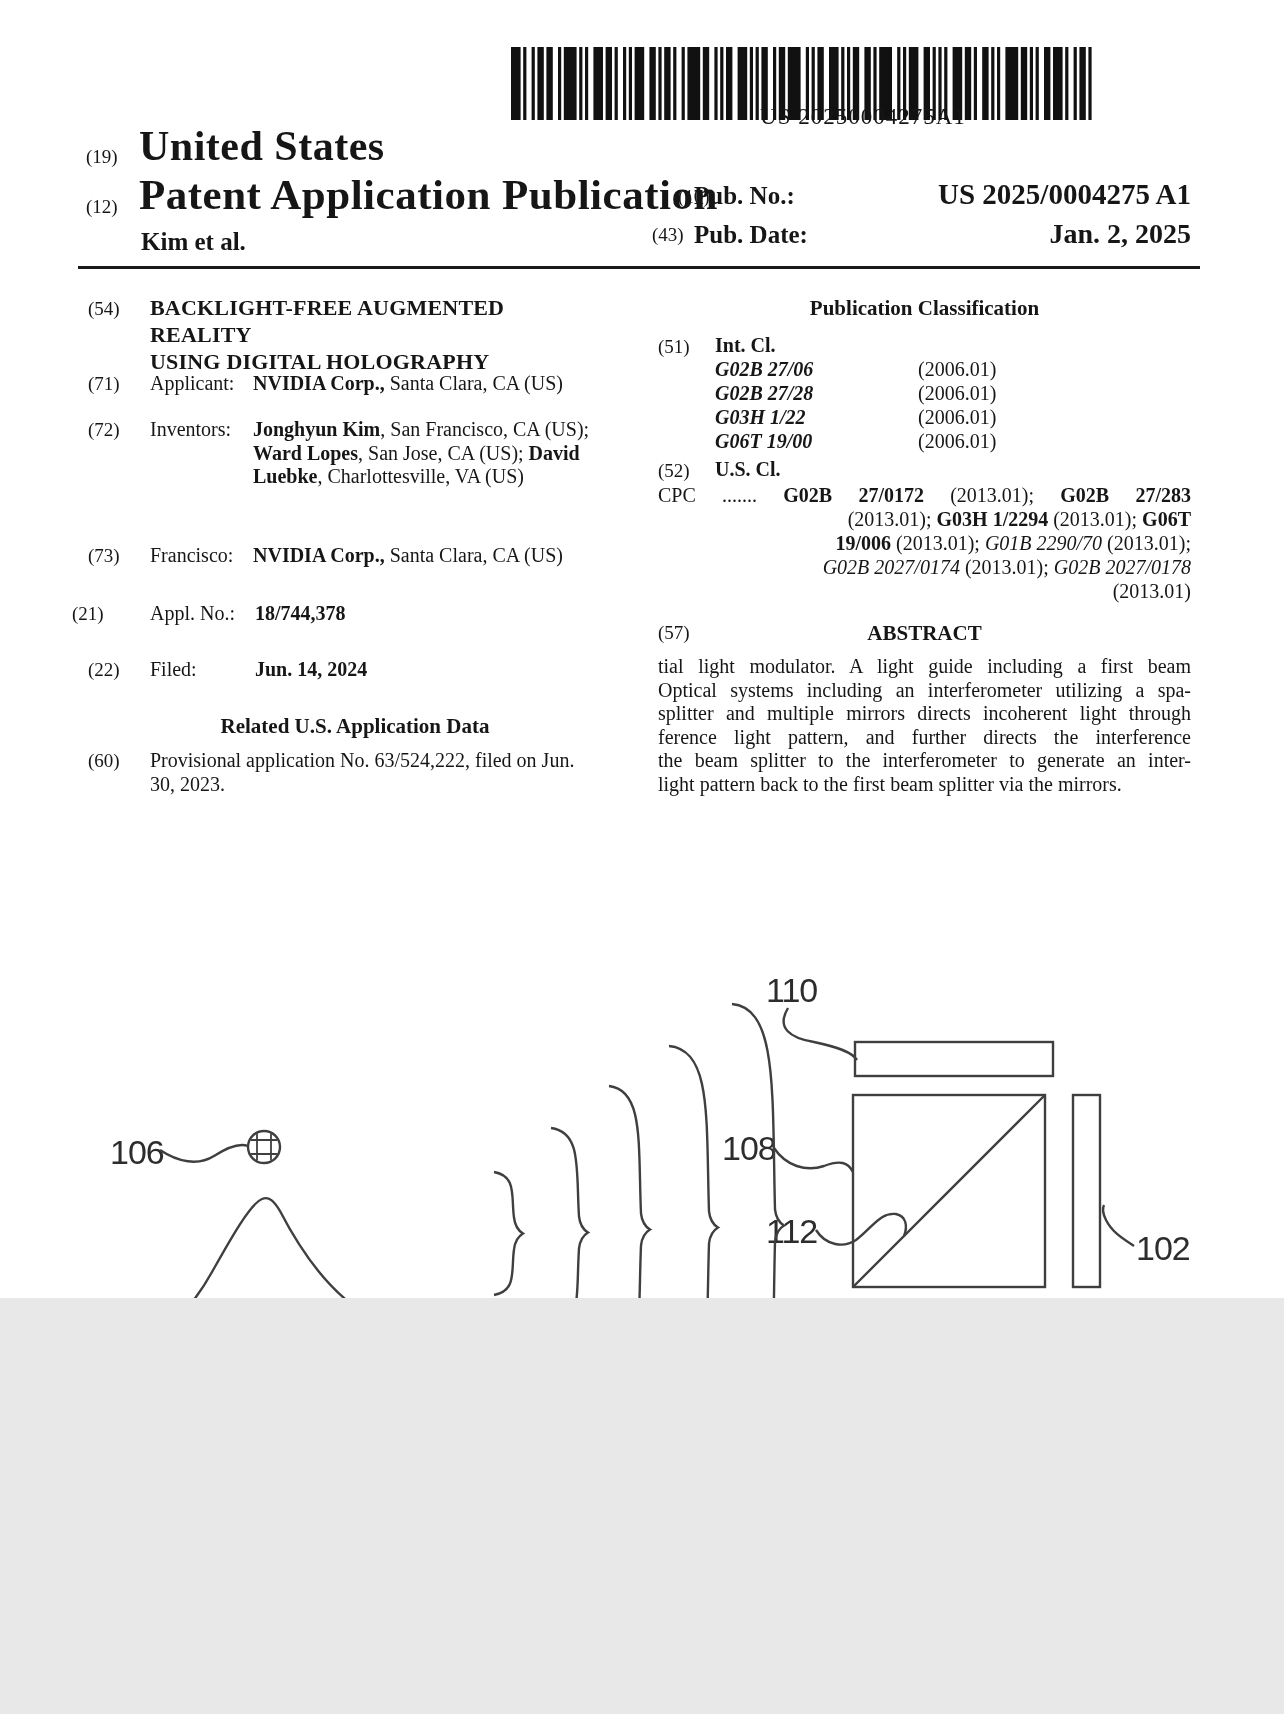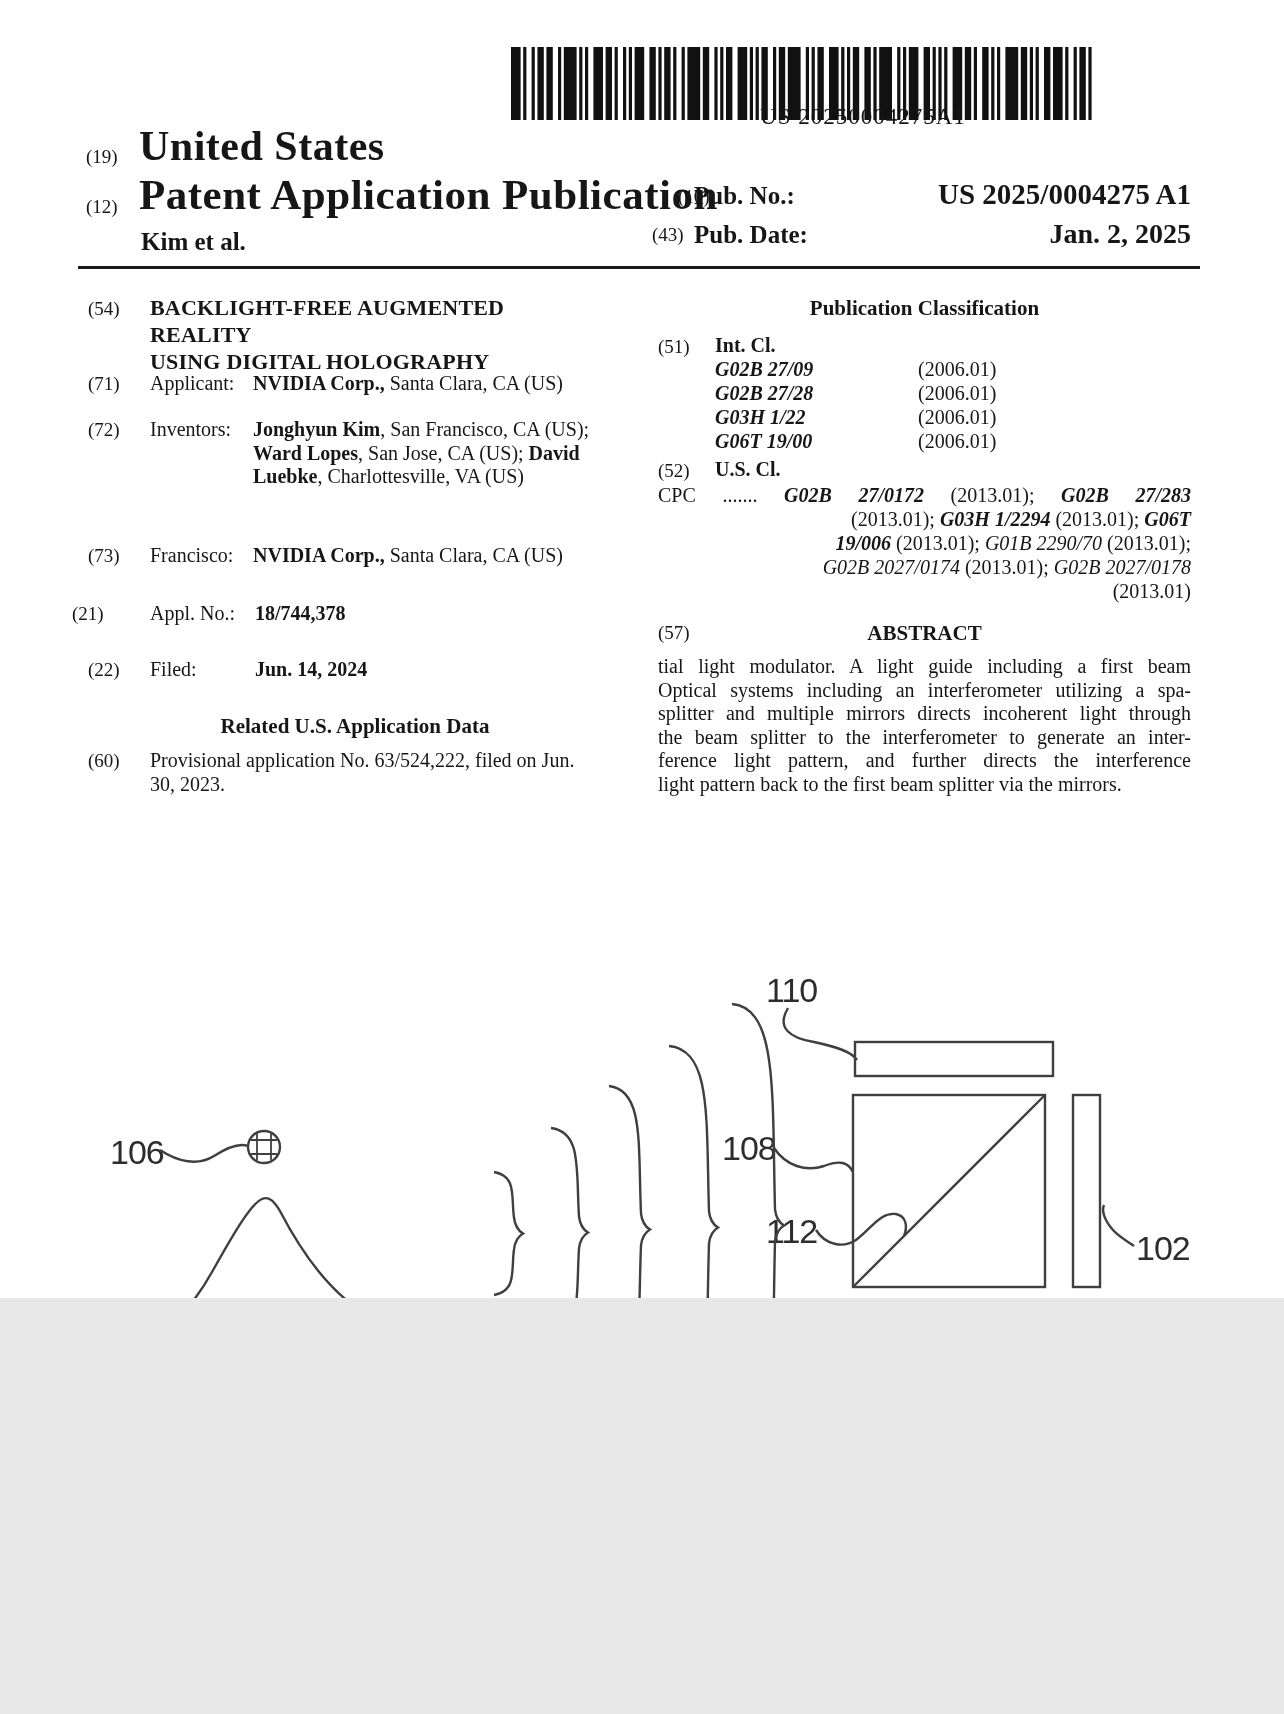--- a/index.html
+++ b/index.html
@@ -22,21 +22,21 @@
   .title54{font-size:22px;font-weight:bold;line-height:27px;letter-spacing:.2px;}
   .colhead{font-size:21px;font-weight:bold;text-align:center;}
   .intcl-row{position:relative;height:24px;font-size:20px;}
   .intcl-code{position:absolute;left:0;top:0;font-weight:bold;font-style:italic;}
   .intcl-year{position:absolute;left:203px;top:0;}
   .cpc-line{font-size:20px;line-height:24px;text-align:right;}
   .cpc-line.first{text-align:justify;text-align-last:justify;}
   .abs-line{font-size:20px;line-height:23.5px;text-align:justify;text-align-last:justify;}
   .abs-line.last{text-align:left;text-align-last:left;}
   .seg-n{font-style:normal;font-weight:normal;}
-  .seg-bi{font-weight:bold;font-style:italic;}
+  .seg-bi{font-weight:bold;}
   .seg-i{font-style:italic;}
   .barcode-text{font-size:23px;letter-spacing:1px;text-align:center;}
   
   svg text.figlabel{font-family:"Liberation Sans","DejaVu Sans",sans-serif;font-size:34px;fill:#2d2d2d;letter-spacing:-1px;}
   .fig-stroke{stroke:#3f3f3f;stroke-width:2.4;fill:none;}
 </style>
 </head>
 <body>
 
 <div id="page">
@@ -166,21 +166,21 @@
       <div>Provisional application No. 63/524,222, filed on Jun.</div>
       <div>30, 2023.</div>
     </div>
 
   <div class="abs colhead" style="left:658px;top:296px;width:533px;">Publication Classification</div>
 
   <div class="abs num" style="left:658px;top:336px;">(51)</div>
   <div class="abs body20 b" style="left:715px;top:334px;">Int. Cl.</div>
   <div class="abs" style="left:715px;top:358px;width:476px;" id="intcl-rows">
       <div class="intcl-row">
-        <span class="intcl-code">G02B 27/09</span>
+        <span class="intcl-code">G02B 27/06</span>
         <span class="intcl-year">(2006.01)</span>
       </div>
       <div class="intcl-row">
         <span class="intcl-code">G02B 27/28</span>
         <span class="intcl-year">(2006.01)</span>
       </div>
       <div class="intcl-row">
         <span class="intcl-code">G03H 1/22</span>
         <span class="intcl-year">(2006.01)</span>
       </div>
@@ -199,22 +199,22 @@
       <div class="cpc-line"><span class="seg-i">G02B 2027/0174</span><span class="seg-n"> (2013.01); </span><span class="seg-i">G02B 2027/0178</span></div>
       <div class="cpc-line"><span class="seg-n">(2013.01)</span></div>
     </div>
 
   <div class="abs num" style="left:658px;top:622px;">(57)</div>
   <div class="abs colhead" style="left:658px;top:621px;width:533px;">ABSTRACT</div>
   <div class="abs" style="left:658px;top:655px;width:533px;" id="abstract-lines">
       <div class="abs-line">tial light modulator. A light guide including a first beam</div>
       <div class="abs-line">Optical systems including an interferometer utilizing a spa-</div>
       <div class="abs-line">splitter and multiple mirrors directs incoherent light through</div>
+      <div class="abs-line">ference light pattern, and further directs the interference</div>
       <div class="abs-line">the beam splitter to the interferometer to generate an inter-</div>
-      <div class="abs-line">ference light pattern, and further directs the interference</div>
       <div class="abs-line last">light pattern back to the first beam splitter via the mirrors.</div>
     </div>
 
   <svg class="abs" style="left:0;top:950px;" width="1284" height="764" viewBox="0 950 1284 764">
     <defs>
       <marker id="mArrow" viewBox="0 0 10 10" refX="8.5" refY="5" markerWidth="7" markerHeight="7" orient="auto-start-reverse">
         <path d="M0,0 L10,5 L0,10 z" fill="#3f3f3f"></path>
       </marker>
       <clipPath id="clipBall106">
           <circle cx="264" cy="1147" r="15"></circle>

